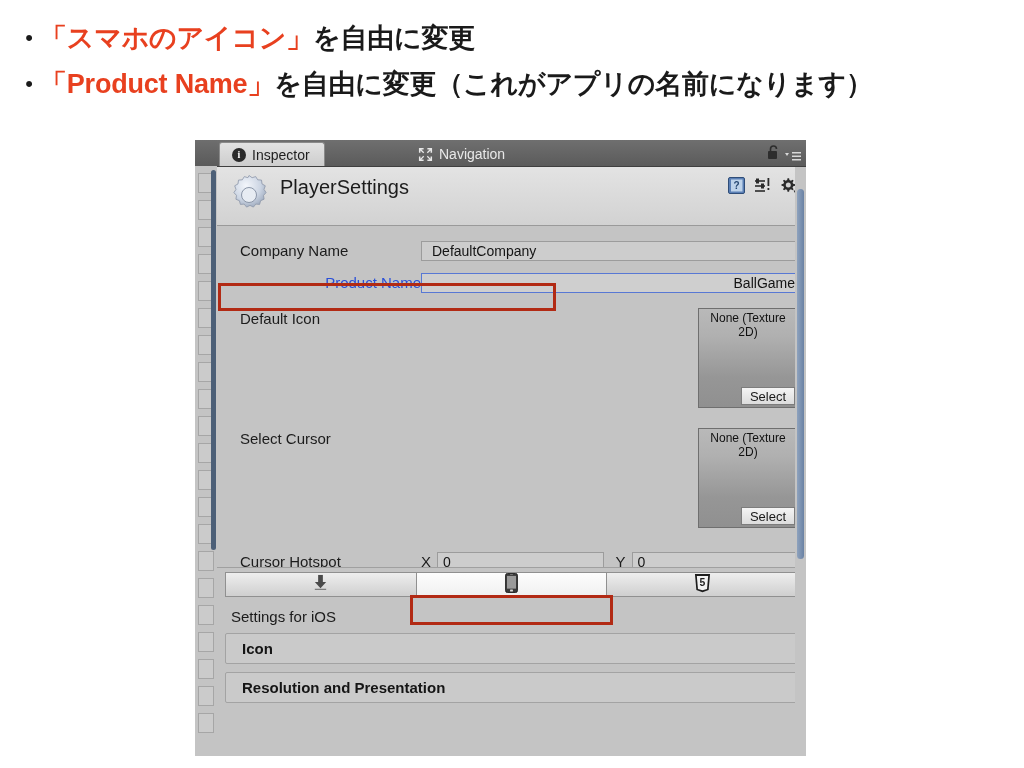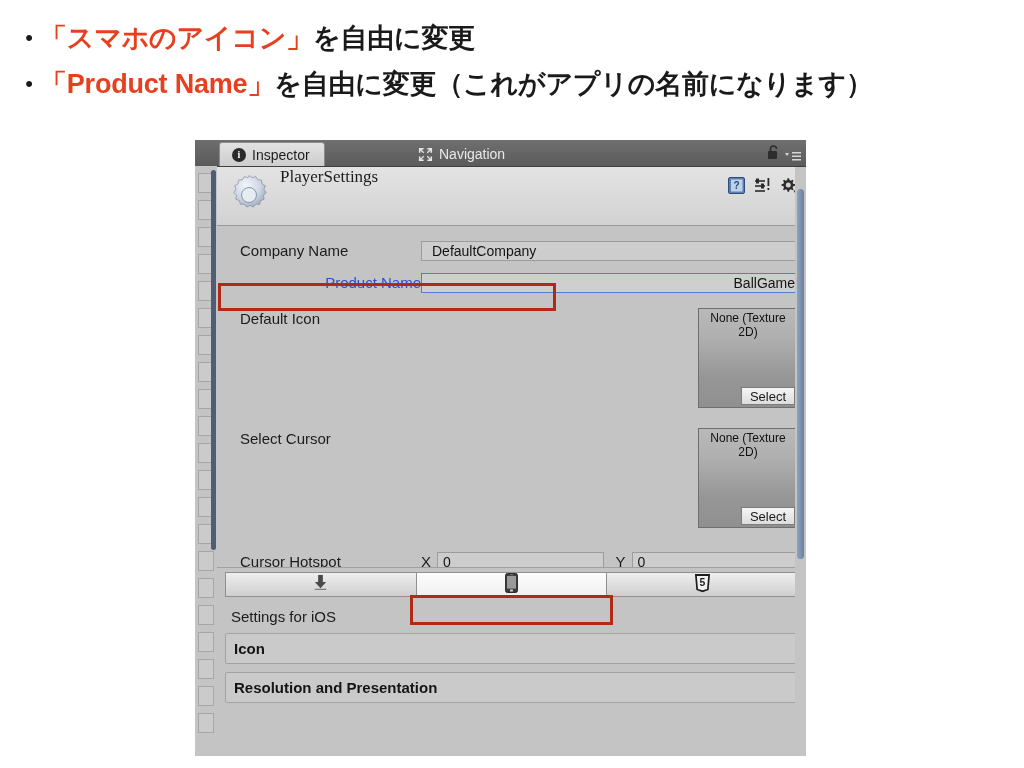--- a/index.html
+++ b/index.html
@@ -174,24 +174,23 @@
   .gear-big {
     position: absolute;
     left: 10px;
     top: 6px;
     width: 44px;
     height: 44px;
   }
   .obj-title {
     position: absolute;
     left: 63px;
-    top: 0;
-    font-size: 17px;
+    top: 9px;
+    font-size: 20px;
     color: #1c1c1c;
-    font-family: Liberation Serif, serif;
   }
   .hdr-icons {
     position: absolute;
     right: 8px;
     top: 10px;
     display: flex;
     align-items: center;
     gap: 9px;
   }
   .help-icon { width: 17px; height: 17px; }
@@ -365,21 +364,21 @@
     color: #1b1b1b;
     padding: 10px 0 8px 6px;
   }
   .foldout {
     height: 31px;
     background: #cacaca;
     border: 1px solid #a3a3a3;
     border-radius: 2px;
     display: flex;
     align-items: center;
-    padding-left: 8px;
+    padding-left: 16px;
     box-sizing: border-box;
     font-size: 15px;
     font-weight: bold;
     color: #151515;
     margin-bottom: 8px;
   }
 
   
   .insp-scrollbar {
     position: absolute;

